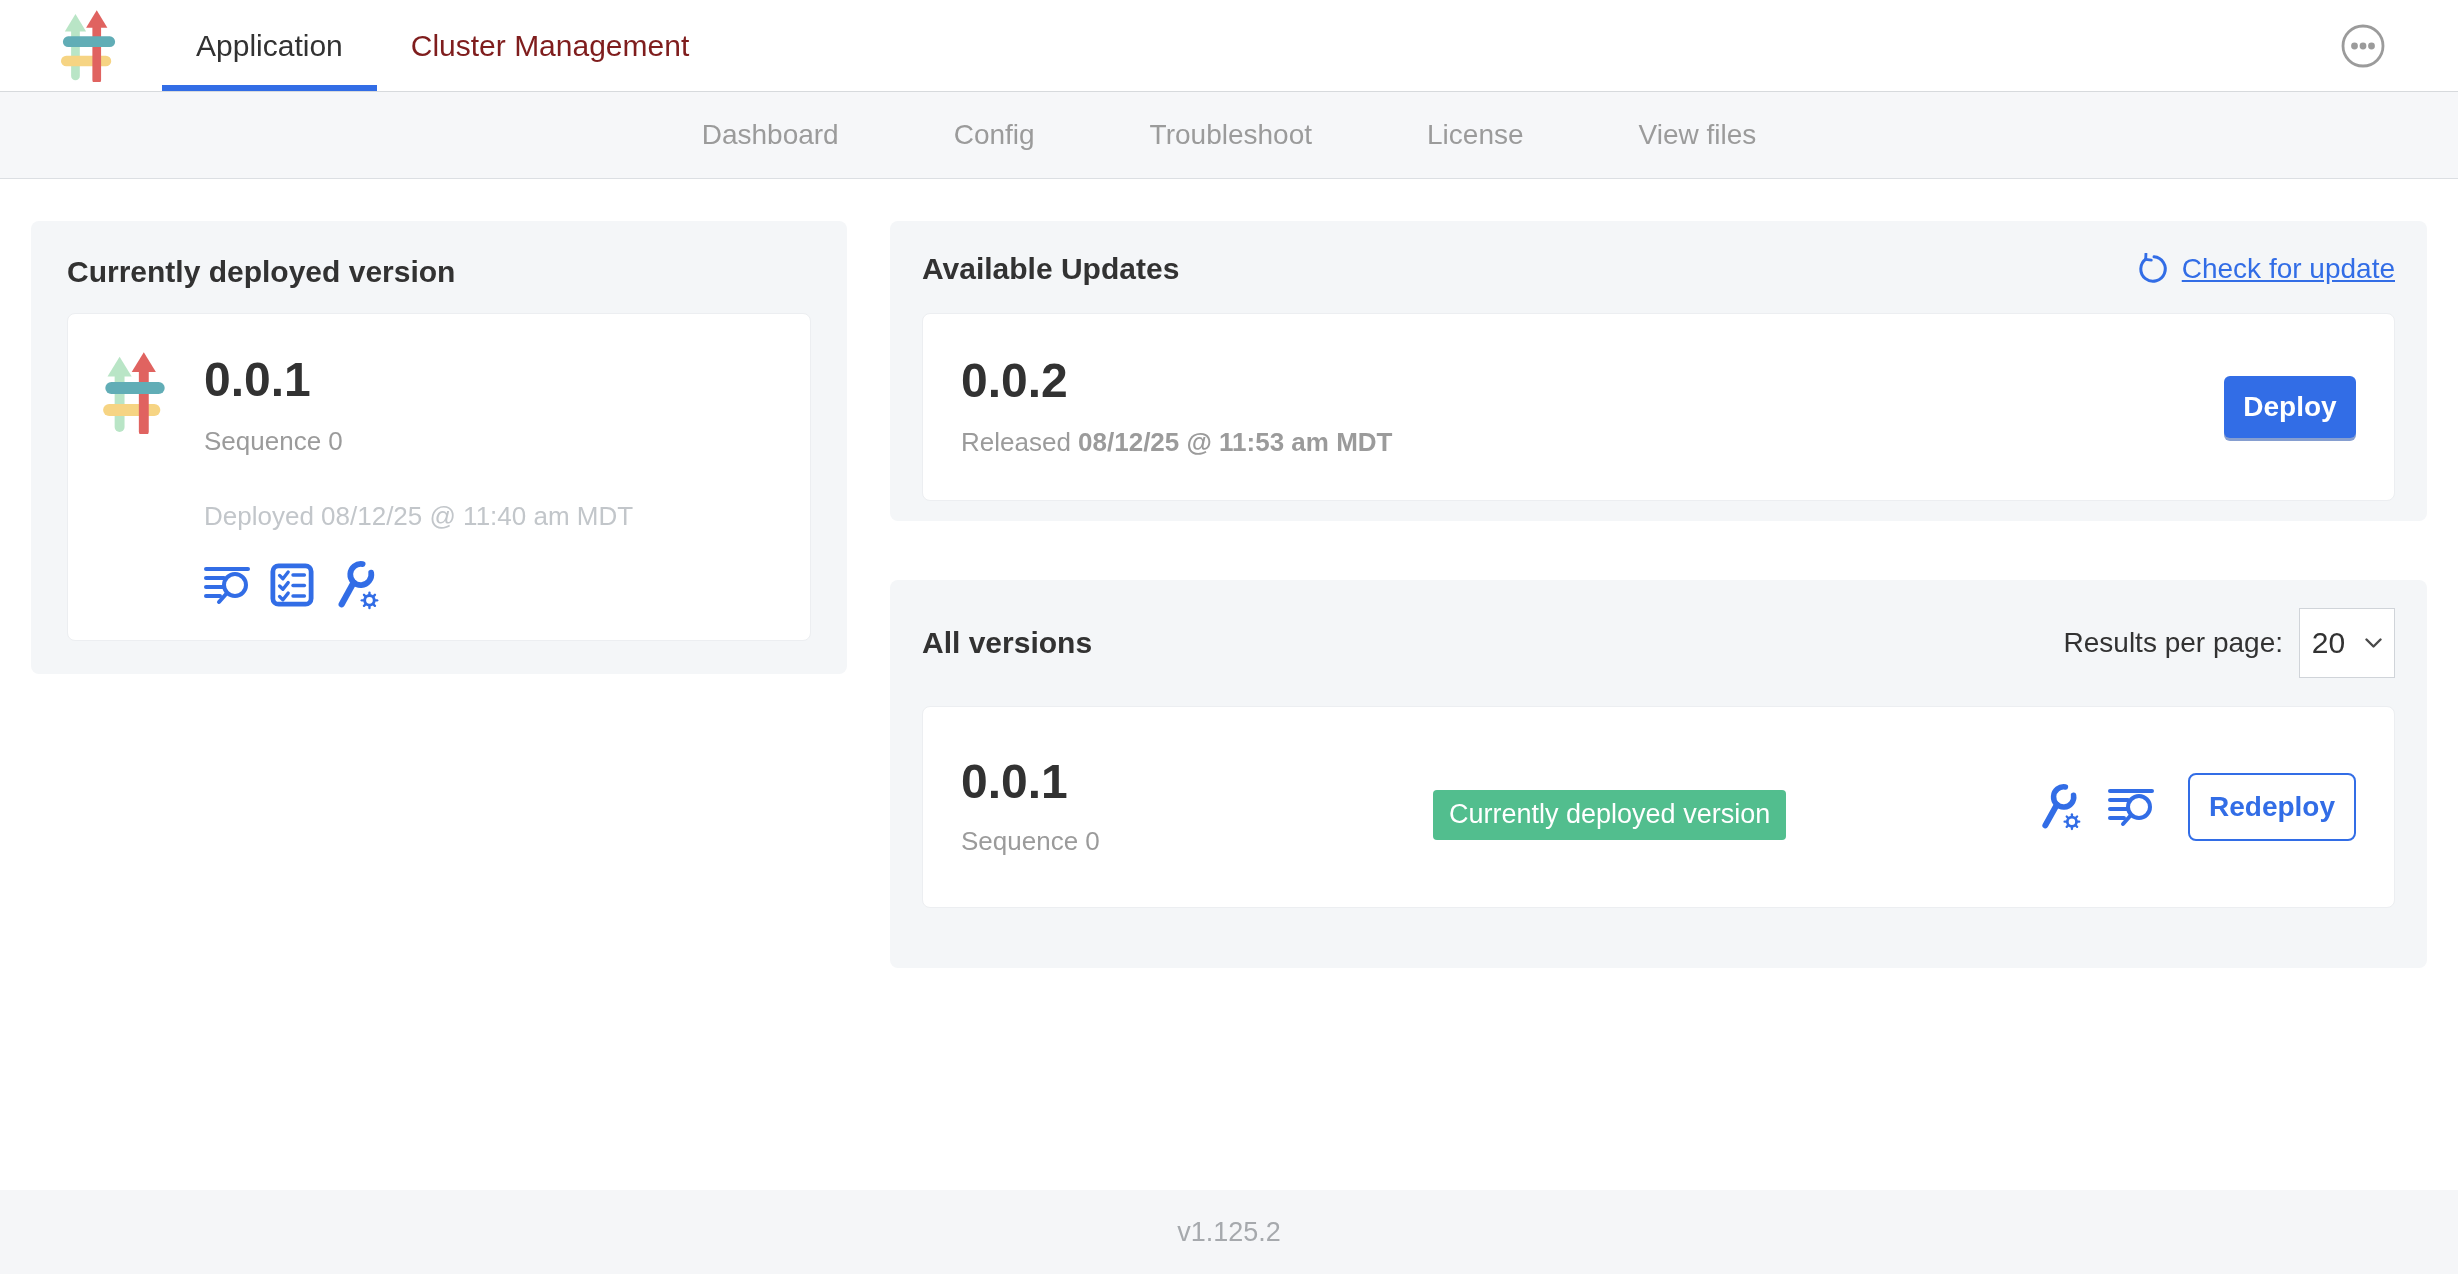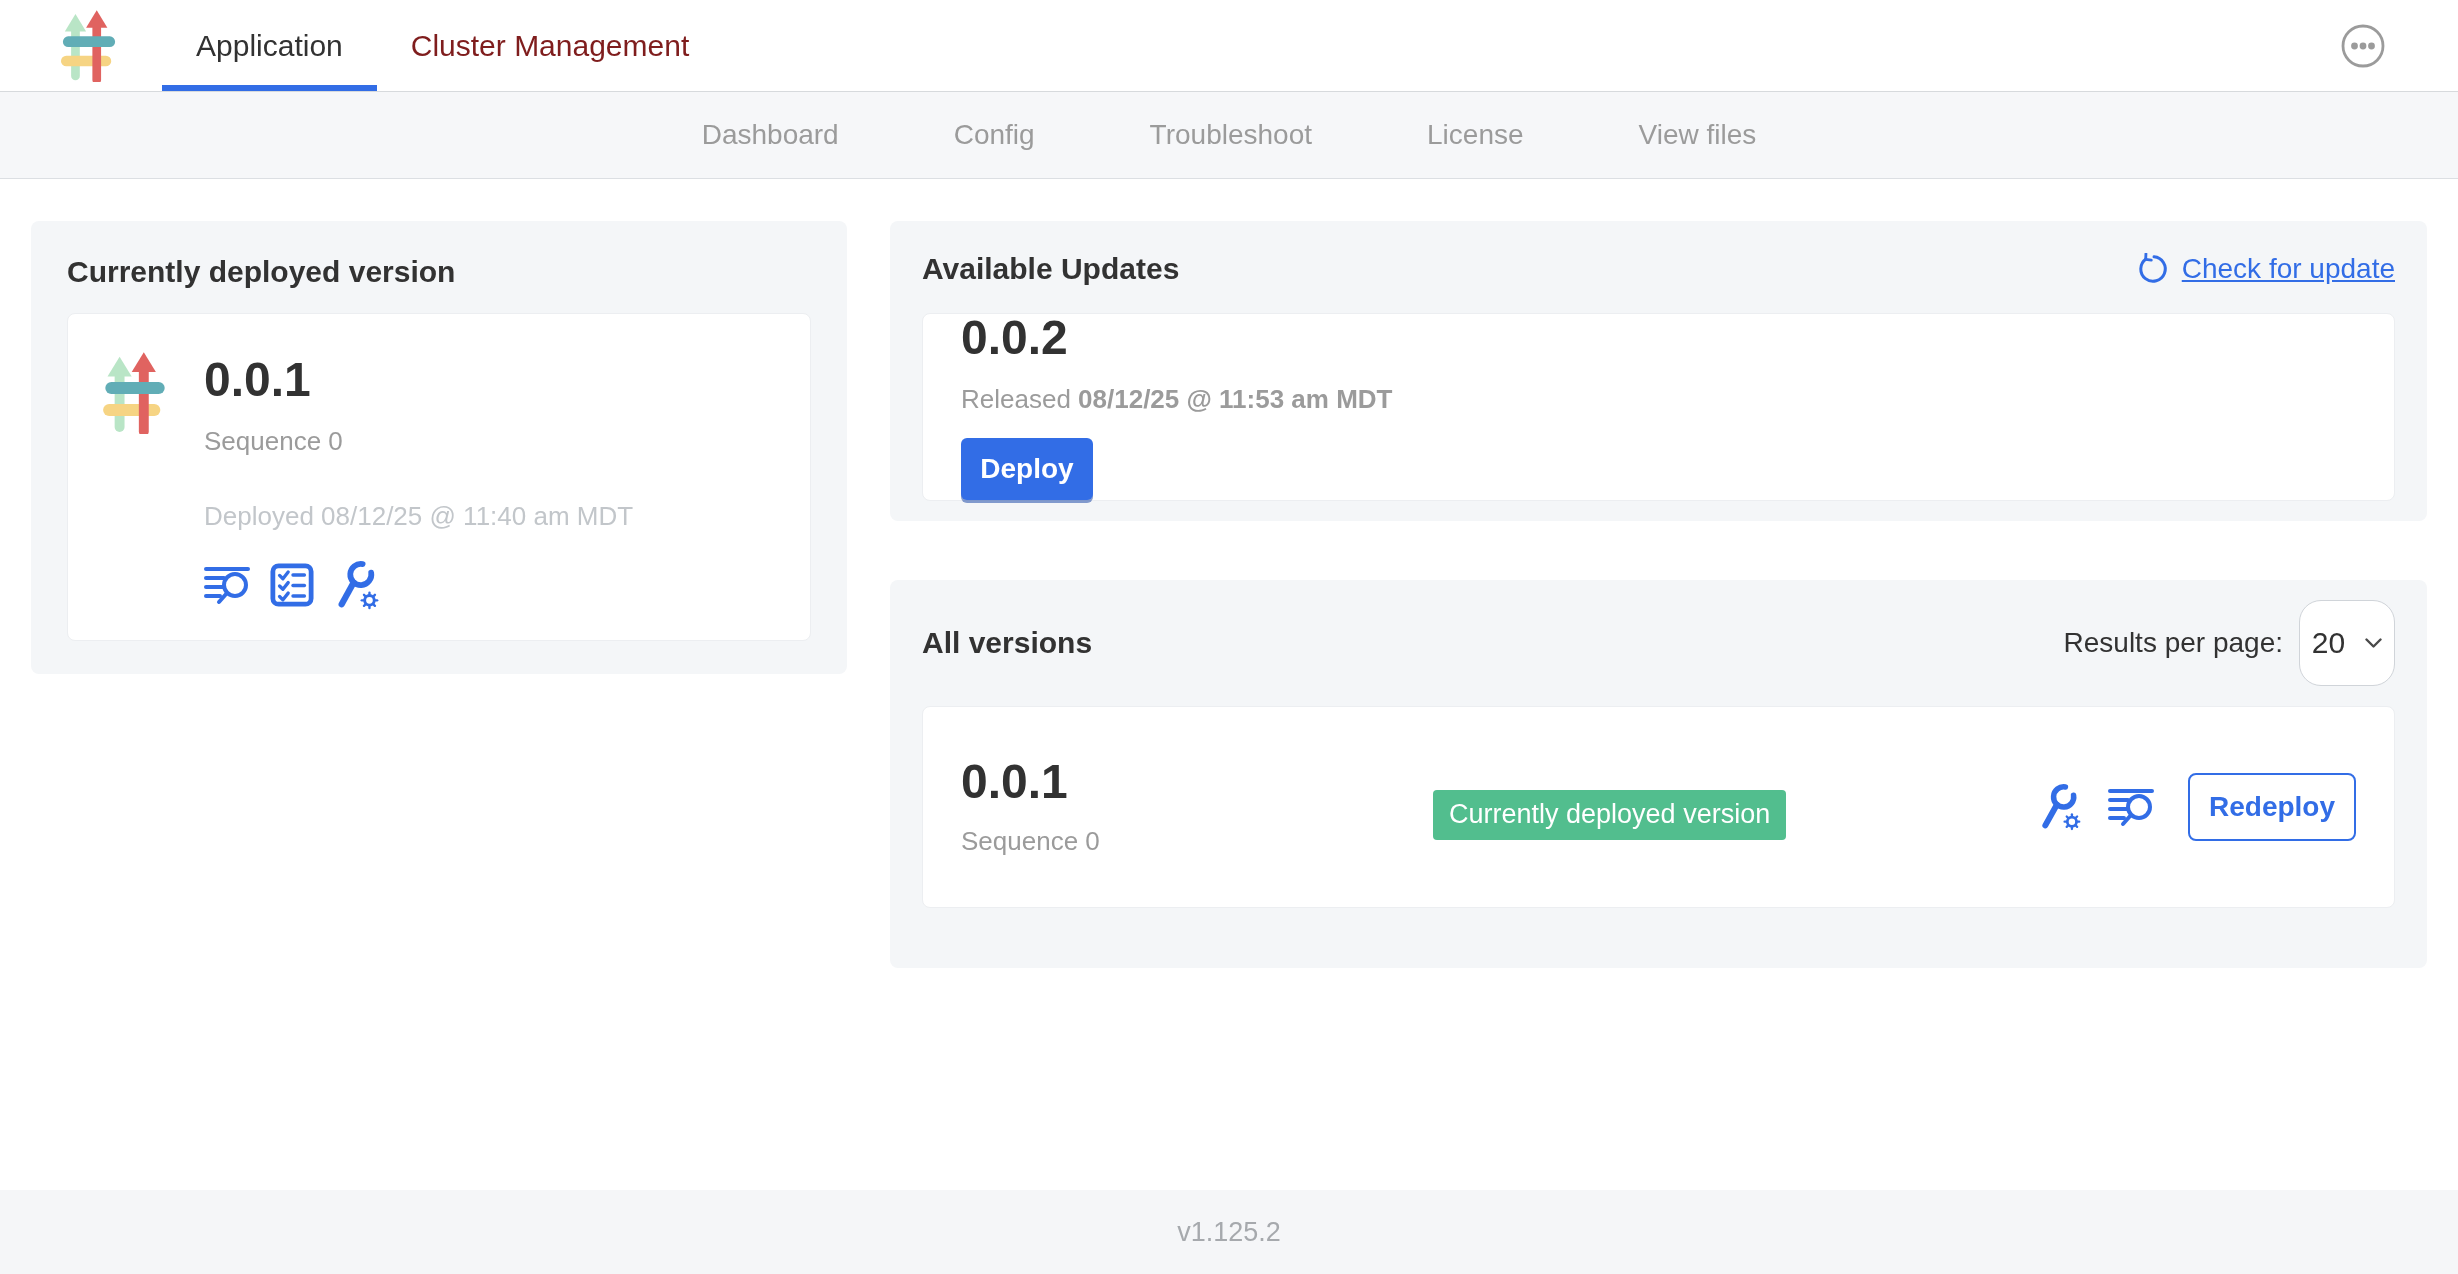--- a/index.html
+++ b/index.html
@@ -131,46 +131,45 @@
   }
   .check-link .link-text { text-decoration: underline; }
   .update-card {
     margin-top: 22px;
     background: #ffffff;
     border: 1px solid #eceef1;
     border-radius: 8px;
     height: 188px;
     padding: 0 38px;
     display: flex;
-    align-items: flex-start;
+    align-items: center;
     justify-content: space-between;
-    flex-direction: column;
   }
   .update-card .big-version { font-size: 48px; font-weight: 700; line-height: 1; }
   .released-line { font-size: 26px; color: #9b9b9b; margin-top: 22px; }
   .released-line .date-strong { font-weight: 700; }
   .deploy-btn {
     width: 132px; height: 62px;
     background: var(--accent);
     border: none; border-radius: 6px;
     color: #ffffff; font-size: 28px; font-weight: 700;
     font-family: inherit;
     cursor: pointer;
     box-shadow: 0 3px 0 rgba(35,78,170,0.55);
   }
 
   .versions-panel { margin-top: 59px; height: 388px; padding: 28px 32px; }
   .versions-head { display: flex; align-items: center; justify-content: space-between; height: 70px; }
   .rpp { display: flex; align-items: center; gap: 16px; text-align: center; }
   .rpp-label { font-size: 28px; font-weight: 500; color: #323232; }
   .rpp-select {
-    width: 96px; height: 86px;
+    width: 96px; height: 70px;
     background: #ffffff;
     border: 1px solid #d0d4d9;
-    border-radius: 22px;
+    border-radius: 0;
     display: flex; align-items: center; justify-content: center; gap: 20px;
     font-size: 30px; color: #323232;
     cursor: pointer;
   }
   .version-row {
     margin-top: 28px;
     background: #ffffff;
     border: 1px solid #eceef1;
     border-radius: 8px;
     height: 202px;

